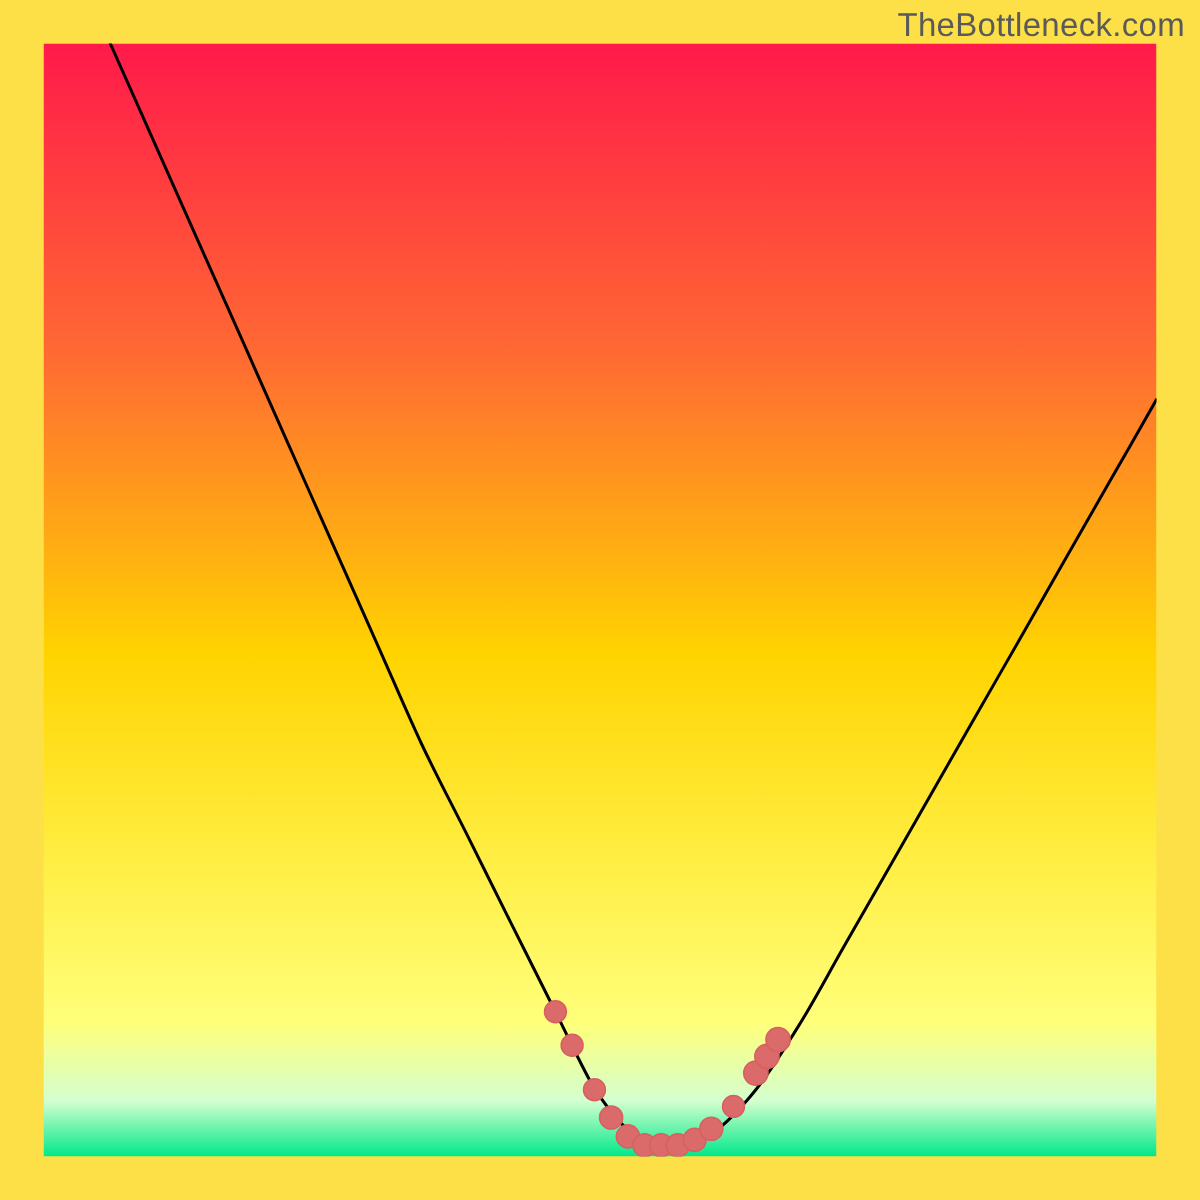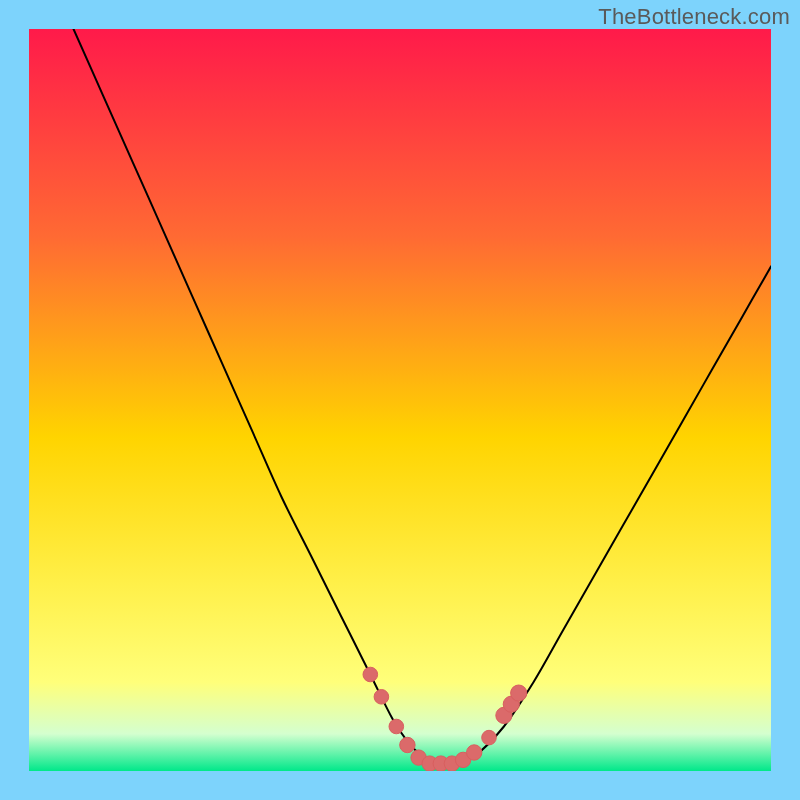--- a/index.html
+++ b/index.html
@@ -8,21 +8,21 @@
     width: 800px;
     height: 800px;
     background: #000000;
     font-family: Arial, Helvetica, sans-serif;
     overflow: hidden;
   }
   .outer {
     position: relative;
     width: 800px;
     height: 800px;
-    background: #7dd3fc;
+    background: #fde047;
   }
   .attribution {
     position: absolute;
     top: 4px;
     right: 10px;
     color: #5a5a5a;
     font-size: 22px;
     font-weight: 400;
     letter-spacing: 0.2px;
   }

